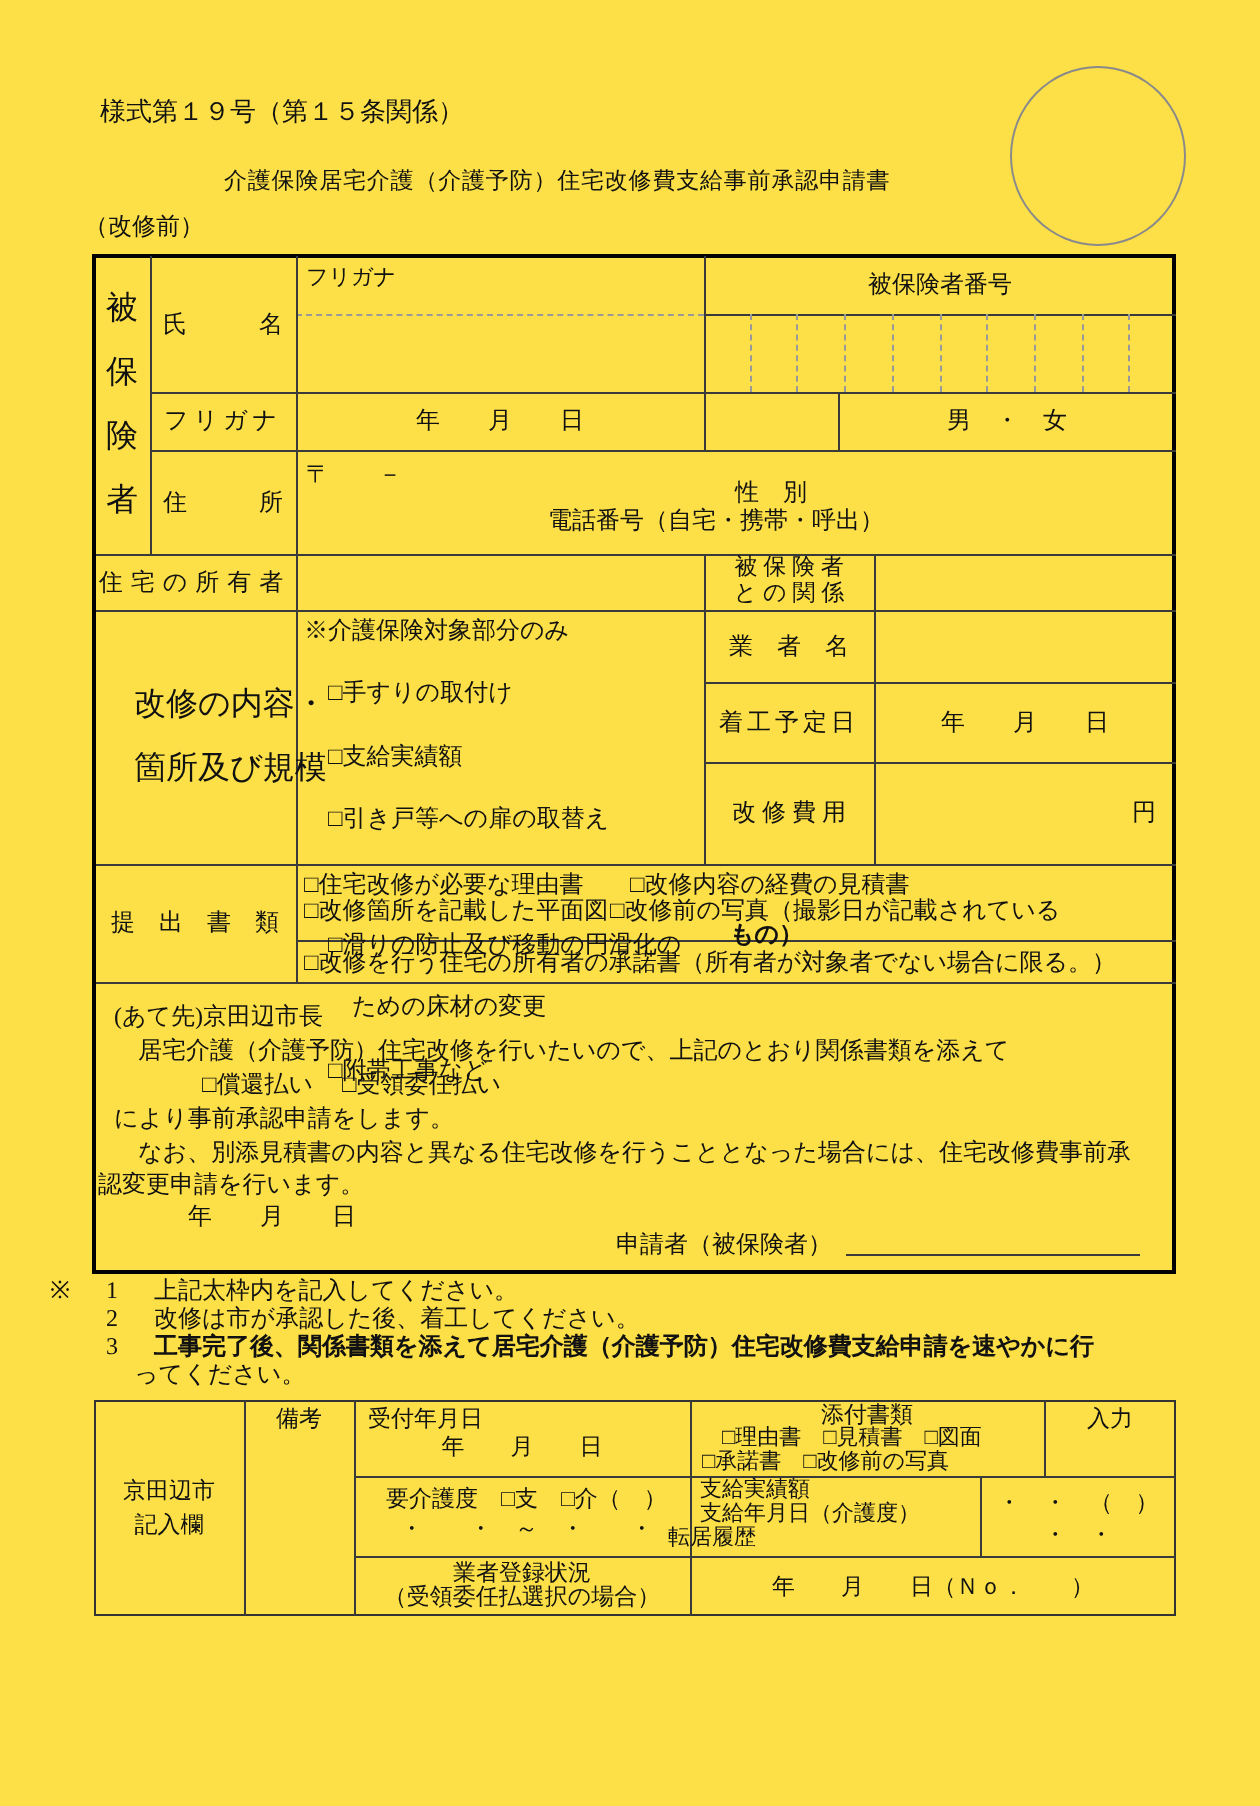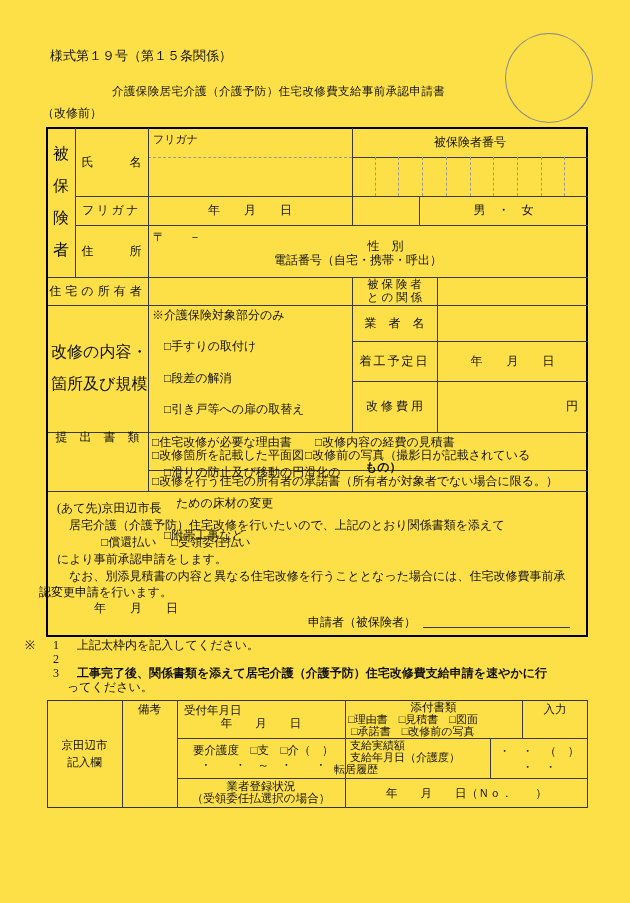--- a/index.html
+++ b/index.html
@@ -79,61 +79,62 @@
   <div class="cc" style="left:75px;top:225px;width:73px;height:52px;">住　　　所</div>
   <div class="t" style="left:153px;top:231px;">〒　　－</div>
   <div class="t" style="left:274px;top:254px;">電話番号（自宅・携帯・呼出）</div>
 
   <div class="cc" style="left:47px;top:277px;width:101px;height:28px;letter-spacing:4px;">住宅の所有者</div>
   <div class="vstack" style="left:352px;top:277px;width:85px;height:28px;gap:1px;font-size:11.5px;line-height:1;">
     <span style="white-space:pre;">被 保 険 者</span>
     <span style="white-space:pre;">と の 関 係</span>
   </div>
 
-  <div class="vstack" style="left:47px;top:305px;width:101px;height:127px;gap:11px;align-items:flex-start;padding-left:4px;box-sizing:border-box;">
+  <div class="vstack" style="left:47px;top:305px;width:101px;height:127px;gap:11px;align-items:flex-start;padding-left:20px;box-sizing:border-box;">
     <span style="white-space:pre;">改修の内容・</span>
     <span style="white-space:pre;">箇所及び規模</span>
   </div>
   <div class="t" style="left:152px;top:308px;line-height:15.7px;"><span>※介護保険対象部分のみ</span><br>
     <span>□手すりの取付け</span><br>
-    <span>□段差の解消</span><br>
+    <span>□支給実績額</span><br>
     <span>□引き戸等への扉の取替え</span><br>
     <br>
     <span>□滑りの防止及び移動の円滑化の</span><br>
     <span>　ための床材の変更</span><br>
     <span>□附帯工事など</span></div>
   <div class="cc" style="left:352px;top:305px;width:85px;height:36px;">業　者　名</div>
   <div class="cc" style="left:352px;top:341px;width:85px;height:40px;letter-spacing:2px;">着工予定日</div>
   <div class="cc" style="left:437px;top:341px;width:151px;height:40px;">年　　月　　日</div>
   <div class="cc" style="left:352px;top:381px;width:85px;height:51px;">改 修 費 用</div>
   <div class="cc" style="left:437px;top:381px;width:151px;height:51px;justify-content:flex-end;padding-right:10px;box-sizing:border-box;">円</div>
 
-  <div class="cc" style="left:47px;top:408px;width:101px;height:59px;">提　出　書　類</div>
+  <div class="cc" style="left:47px;top:432px;width:101px;height:59px;">提　出　書　類</div>
   <div class="t" style="left:152px;top:436px;">□住宅改修が必要な理由書</div>
   <div class="t" style="left:315px;top:436px;">□改修内容の経費の見積書</div>
   <div class="t" style="left:152px;top:449px;">□改修箇所を記載した平面図</div>
   <div class="t" style="left:305px;top:449px;">□改修前の写真（撮影日が記載されている</div>
   <div class="t" style="left:365px;top:461px;font-weight:bold;">もの）</div>
   <div class="t" style="left:152px;top:475px;">□改修を行う住宅の所有者の承諾書（所有者が対象者でない場合に限る。）</div>
 
   <div class="t" style="left:57px;top:502px;">(あて先)京田辺市長</div>
   <div class="t" style="left:69px;top:519px;">居宅介護（介護予防）住宅改修を行いたいので、上記のとおり関係書類を添えて</div>
   <div class="t" style="left:101px;top:536px;">□償還払い</div>
   <div class="t" style="left:171px;top:536px;">□受領委任払い</div>
   <div class="t" style="left:57px;top:553px;">により事前承認申請をします。</div>
   <div class="t" style="left:69px;top:570px;">なお、別添見積書の内容と異なる住宅改修を行うこととなった場合には、住宅改修費事前承</div>
-  <div class="t" style="left:39px;top:586px;">認変更申請を行います。</div>
+  <div class="t" style="left:49px;top:586px;">認変更申請を行います。</div>
   <div class="t" style="left:94px;top:602px;">年　　月　　日</div>
   <div class="t" style="left:308px;top:616px;">申請者（被保険者）</div>
   <div class="hl" style="left:423px;top:627px;width:147px;"></div>
 
   <div class="t" style="left:25px;top:639px;">※</div>
   <div class="t" style="left:53px;top:639px;">1</div>
   <div class="t" style="left:77px;top:639px;">上記太枠内を記入してください。</div>
   <div class="t" style="left:53px;top:653px;">2</div>
+  <div class="t" style="left:77px;top:653px;">改修は市が承認した後、着工してください。</div>
   <div class="t" style="left:53px;top:667px;">3</div>
   <div class="t" style="left:77px;top:667px;font-weight:bold;">工事完了後、関係書類を添えて居宅介護（介護予防）住宅改修費支給申請を速やかに行</div>
   <div class="t" style="left:67px;top:681px;">ってください。</div>
 
   <div class="border-thin" style="left:47px;top:700px;width:541px;height:108px;"></div>
   <div class="hl" style="left:177px;top:738px;width:411px;"></div>
   <div class="hl" style="left:177px;top:778px;width:411px;"></div>
   <div class="vl" style="left:122px;top:700px;height:108px;"></div>
   <div class="vl" style="left:177px;top:700px;height:108px;"></div>
   <div class="vl" style="left:345px;top:700px;height:108px;"></div>
@@ -142,21 +143,21 @@
 
   <div class="vstack s115" style="left:47px;top:700px;width:75px;height:108px;gap:2px;">
     <span>京田辺市</span>
     <span>記入欄</span>
   </div>
   <div class="cc s115" style="left:122px;top:702px;width:55px;height:14px;">備考</div>
 
   <div class="t s115" style="left:184px;top:704px;">受付年月日</div>
   <div class="cc s115" style="left:177px;top:716px;width:168px;height:14px;">年　　月　　日</div>
   <div class="cc s115" style="left:345px;top:701px;width:177px;height:13px;">添付書類</div>
-  <div class="t small" style="left:336px;top:714px;padding-left:12px;">□理由書　□見積書　□図面</div>
+  <div class="t small" style="left:349px;top:714px;padding-left:12px;">□理由書　□見積書　□図面</div>
   <div class="t small" style="left:351px;top:726px;">□承諾書　□改修前の写真</div>
   <div class="cc s115" style="left:522px;top:702px;width:66px;height:14px;">入力</div>
 
   <div class="t s115" style="left:193px;top:744px;">要介護度　□支　□介（　）</div>
   <div class="t s115" style="left:200px;top:759px;">・　　・　～　・　　・</div>
   <div class="t small" style="left:350px;top:740px;">支給実績額</div>
   <div class="t small" style="left:350px;top:752px;">支給年月日（介護度）</div>
   <div class="t small" style="left:334px;top:764px;">転居履歴</div>
   <div class="cc s115" style="left:490px;top:745px;width:98px;height:13px;">・　・　（　）</div>
   <div class="cc s115" style="left:490px;top:761px;width:98px;height:13px;">・　・</div>

